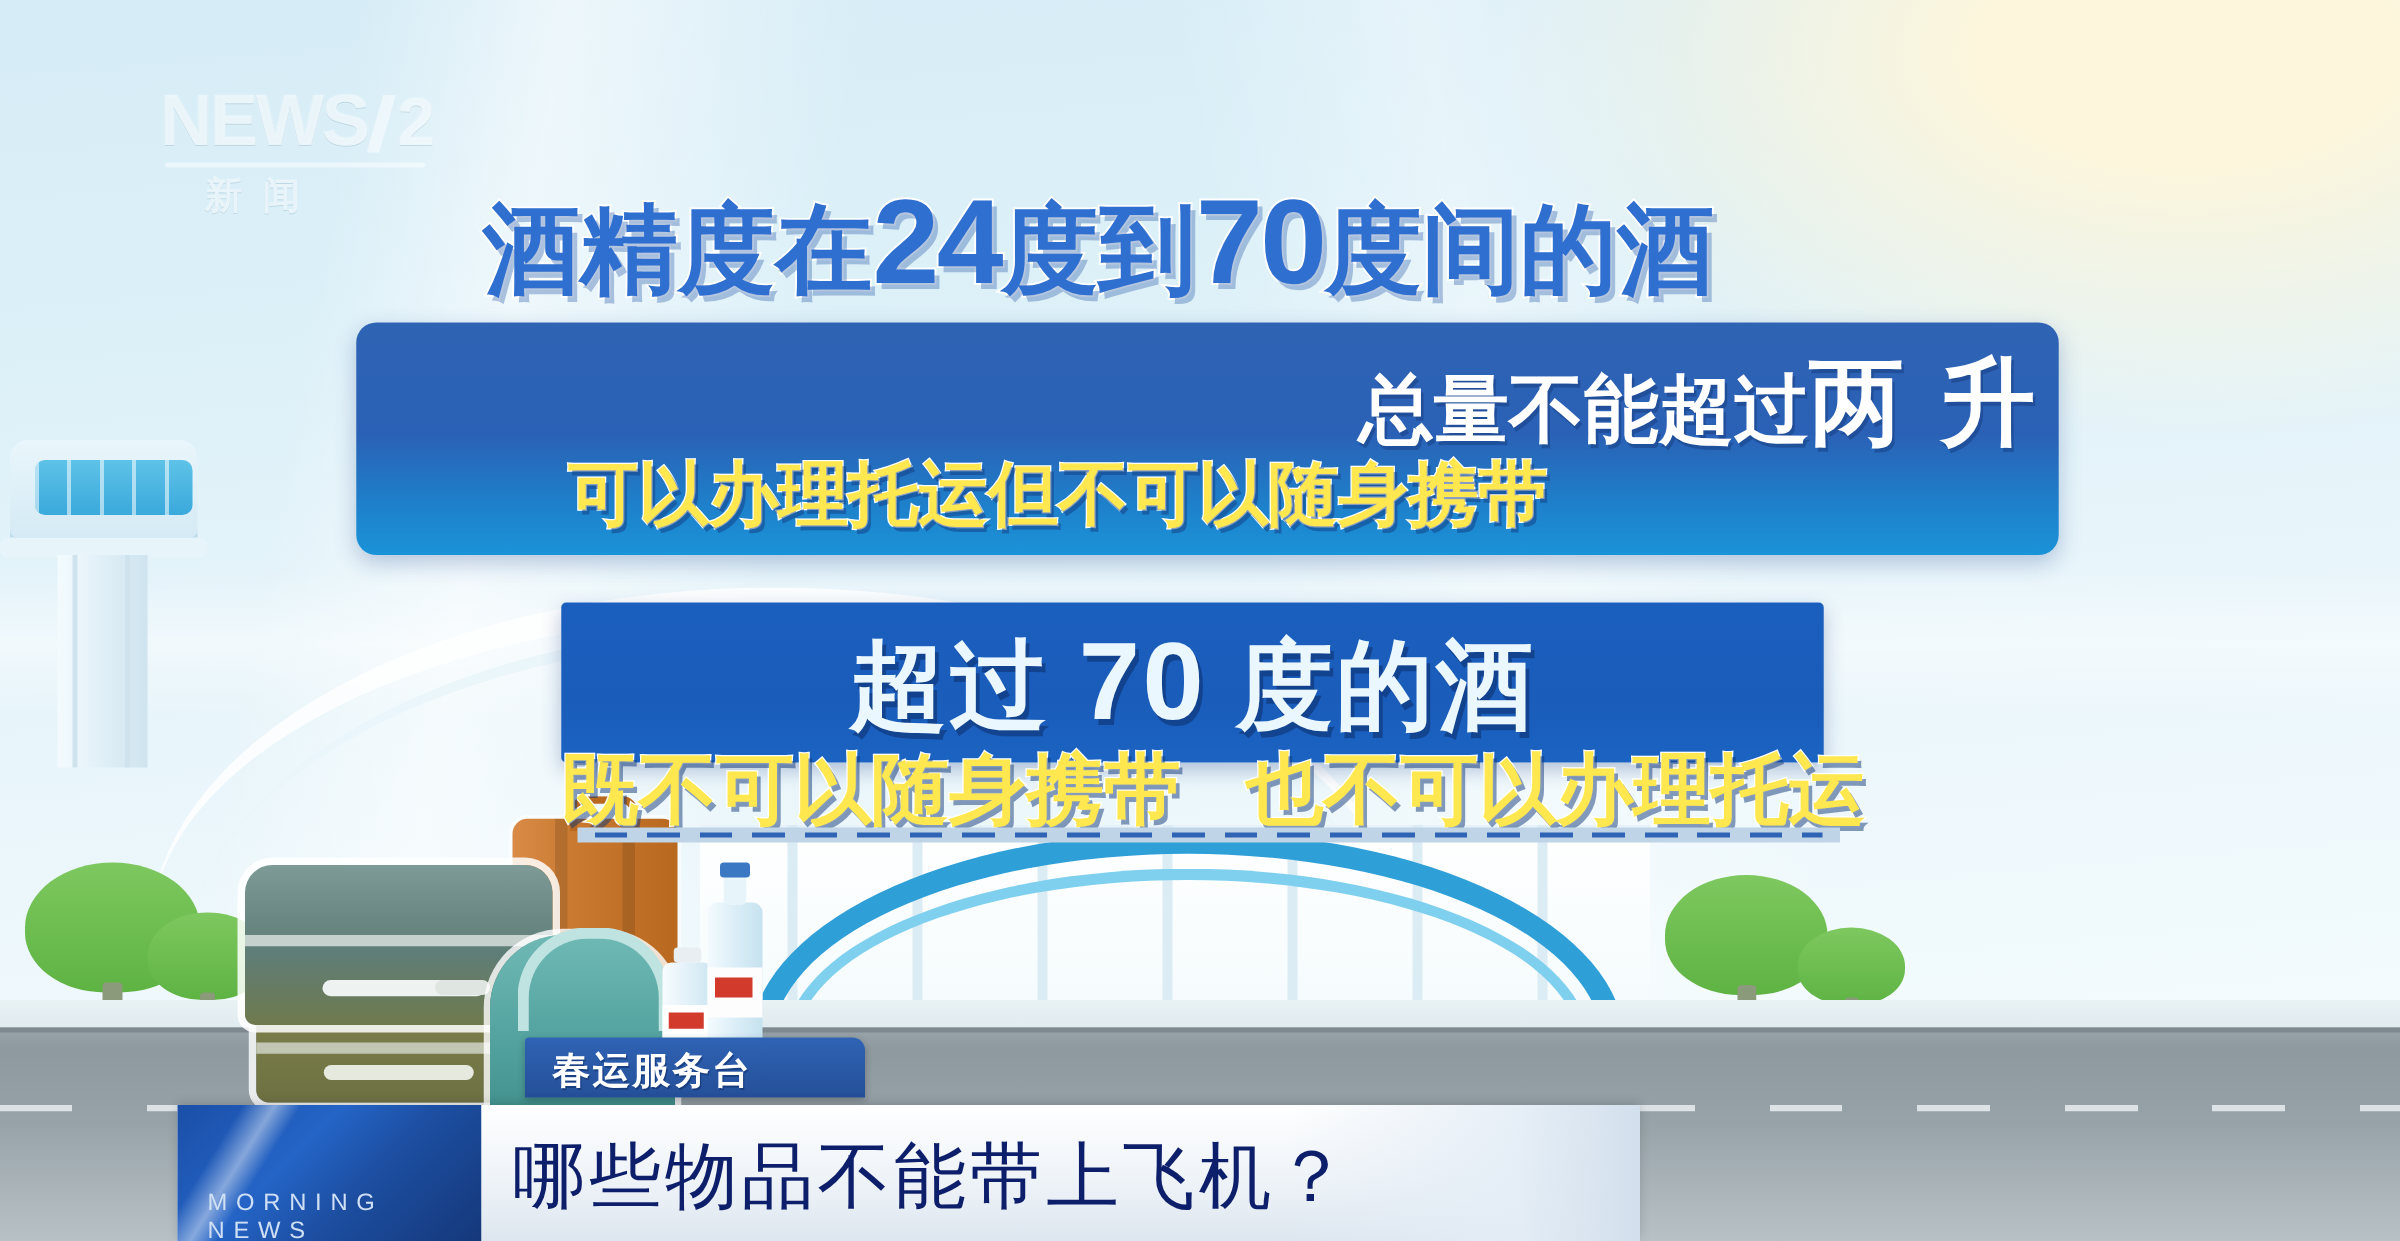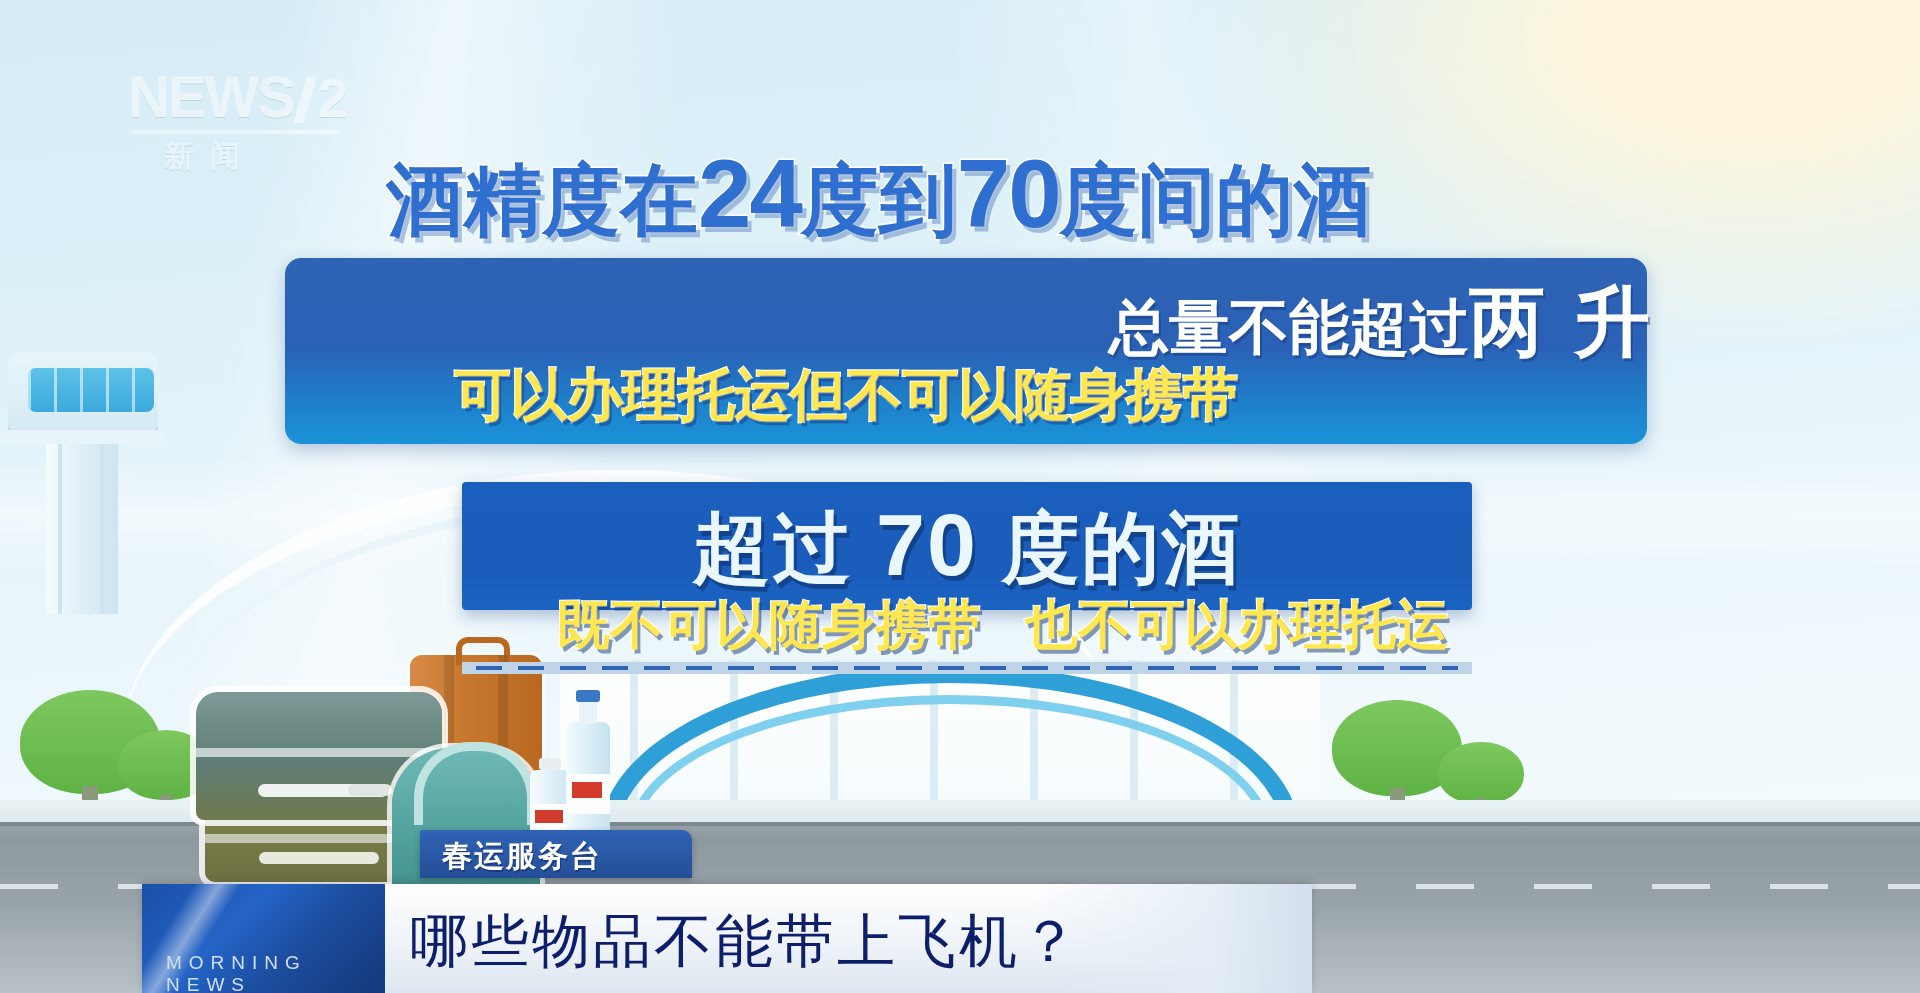--- a/index.html
+++ b/index.html
@@ -229,54 +229,53 @@
     border-radius:16px;
     box-shadow:0 6px 18px rgba(30,70,140,.28);
   }
   .p1-left{
     position:absolute;left:52px;top:14px;
     font-size:60px;font-weight:700;color:#ffffff;white-space:nowrap;
     text-shadow:2px 3px 0 rgba(20,55,120,.45);
   }
   .p1-left b{font-size:76px;font-weight:900;letter-spacing:-1px;}
   .p1-right{
-    position:absolute;left:824px;top:14px;
+    position:absolute;left:802px;top:14px;
     font-size:60px;font-weight:700;color:#ffffff;white-space:nowrap;
     text-shadow:2px 3px 0 rgba(20,55,120,.45);
   }
   .p1-right b{font-size:76px;font-weight:900;letter-spacing:4px;}
   .p1-yellow{
     position:absolute;left:0;top:100px;width:1123px;text-align:center;
     font-size:56px;font-weight:800;color:#ffe84f;white-space:nowrap;
     -webkit-text-stroke:2px #ffffff;
     paint-order:stroke fill;
     text-shadow:3px 4px 0 rgba(18,60,130,.5);
   }
 
   
   .panel2{
-    position:absolute;left:462px;top:482px;width:1010px;height:128px;
+    position:absolute;left:449px;top:482px;width:1010px;height:128px;
     background:linear-gradient(180deg,#1b5fbe 0%,#1a5cba 60%,#1b63c2 100%);
     border-radius:4px;
     box-shadow:0 6px 16px rgba(25,60,130,.3);
   }
   .panel2-head{
     position:absolute;left:0;top:12px;width:1010px;text-align:center;
     font-size:78px;font-weight:900;color:#eaf7ff;white-space:nowrap;
     text-shadow:3px 5px 0 rgba(12,45,105,.55);
     letter-spacing:2px;
   }
   .panel2-head .big{font-size:88px;}
   .panel2-yellow{
     position:absolute;left:0;top:108px;width:1010px;text-align:center;
-    font-size:53px;font-weight:800;color:#ffe84f;white-space:nowrap;
+    font-size:62px;font-weight:800;color:#ffe84f;white-space:nowrap;
     -webkit-text-stroke:2px #ffffff;
     paint-order:stroke fill;
     text-shadow:3px 4px 0 rgba(16,55,120,.5);
-    margin-left:36px;
   }
   .panel2-foot{
     position:absolute;left:462px;top:662px;width:1010px;height:12px;
     background:#bfd4e6;
   }
   .panel2-foot:after{
     content:"";position:absolute;left:14px;top:4px;width:982px;height:4px;
     background:repeating-linear-gradient(90deg,#2f63b4 0 26px, rgba(0,0,0,0) 26px 42px);
   }
 

